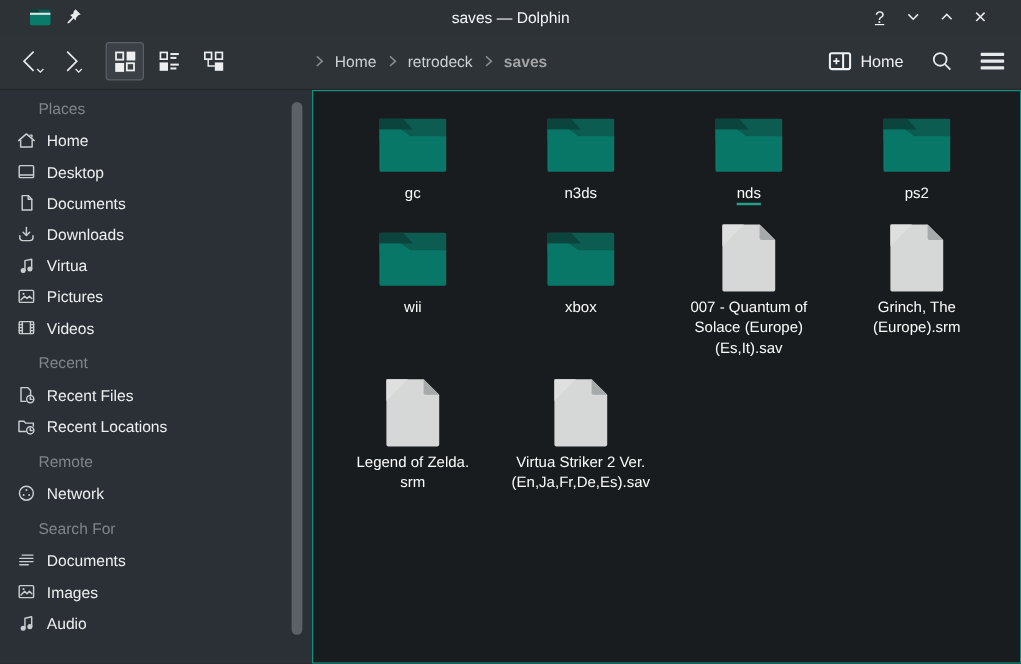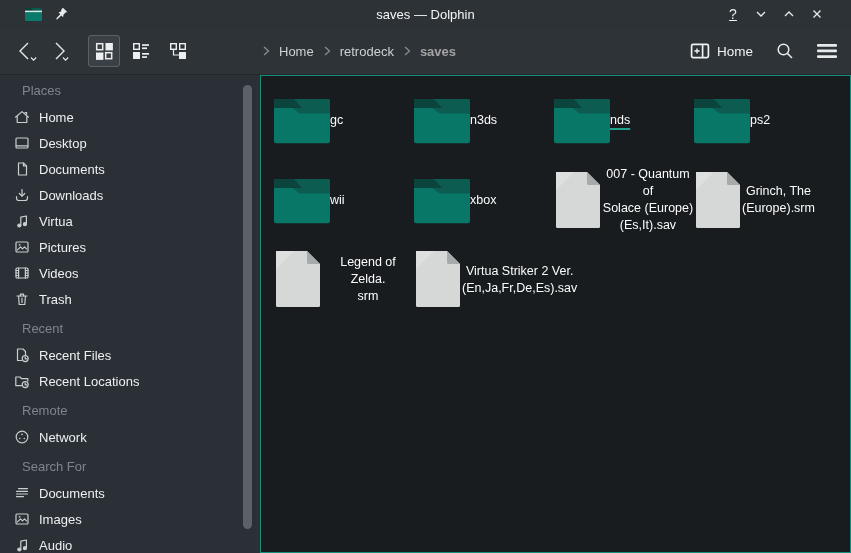--- a/index.html
+++ b/index.html
@@ -34,28 +34,28 @@
   .crumb-sep{display:flex;align-items:center;}
   .toolbar-right{margin-left:auto;display:flex;align-items:center;gap:14px;}
   .split-btn{display:flex;align-items:center;gap:7px;font-size:13.5px;color:#eff1f2;padding:2px 4px;}
   .icon-btn{width:28px;height:28px;display:flex;align-items:center;justify-content:center;}
 
   
   .body-row{flex:1;display:flex;min-height:0;}
 
   .sidebar{flex:0 0 260px;width:260px;background:#2b3036;position:relative;padding-top:3px;box-sizing:border-box;overflow:hidden;}
   .sb-section + .sb-section{margin-top:4px;}
-  .sb-header{height:26px;line-height:26px;padding-left:22px;color:#7e858b;font-size:13px;}
+  .sb-header{height:26px;line-height:26px;padding-left:32px;color:#7e858b;font-size:13px;}
   .sb-item{height:26px;display:flex;align-items:center;padding-left:14px;gap:9px;font-size:13px;color:#edf0f1;cursor:default;}
   .sb-item .sb-icon{width:16px;height:16px;display:flex;align-items:center;justify-content:center;flex:0 0 16px;}
   .sb-scrollbar{position:absolute;top:10px;right:8px;width:9px;height:444px;border-radius:5px;background:#5b6166;}
 
   .mainview{flex:1;min-width:0;background:#191c1f;border:1px solid #15907d;box-sizing:border-box;padding:12px 0 0 13px;}
   .files-grid{display:grid;grid-template-columns:repeat(4,140px);align-content:start;}
-  .file-cell{width:140px;display:flex;flex-direction:row;align-items:center;padding-bottom:13px;box-sizing:border-box;}
+  .file-cell{width:140px;display:flex;flex-direction:column;align-items:center;padding-bottom:13px;box-sizing:border-box;}
   .icon-slot{height:64px;display:flex;align-items:center;justify-content:center;}
   .file-label{font-size:12.5px;line-height:17px;text-align:center;max-width:128px;color:#fbfcfc;margin-top:1px;}
   .file-cell.hovered .file-label{text-decoration:underline;text-decoration-color:#1fa38d;text-decoration-thickness:1.5px;text-underline-offset:4px;}
 </style>
 </head>
 <body>
 
 <div class="window">
 
   <div class="titlebar">
@@ -258,31 +258,20 @@
     <span class="sb-icon">
               <svg width="16" height="16" viewBox="0 0 16 16" fill="none" stroke="#c9ced1" stroke-width="1.2" stroke-linecap="round" stroke-linejoin="round">
                 <rect x="2" y="3" width="12" height="10" rx="1"></rect>
                 <path d="M4.6 3 V13 M11.4 3 V13"></path>
                 <path d="M2 5.5 H4.6 M2 8 H4.6 M2 10.5 H4.6 M11.4 5.5 H14 M11.4 8 H14 M11.4 10.5 H14"></path>
               </svg>
             </span>
     <span class="sb-label">Videos</span>
   </div>
 
-  <div class="sb-item">
-    <span class="sb-icon">
-              <svg width="16" height="16" viewBox="0 0 16 16" fill="none" stroke="#c9ced1" stroke-width="1.2" stroke-linecap="round" stroke-linejoin="round">
-                <path d="M4.6 5.3 L5.2 13.5 H10.8 L11.4 5.3"></path>
-                <path d="M3 5 H13"></path>
-                <path d="M6.4 5 V3.2 H9.6 V5"></path>
-                <path d="M8 7 V11.6"></path>
-              </svg>
-            </span>
-    <span class="sb-label">Trash</span>
-  </div>
 </div>
 
   <div class="sb-section">
     <div class="sb-header">Recent</div>
 
   <div class="sb-item">
     <span class="sb-icon">
               <svg width="16" height="16" viewBox="0 0 16 16" fill="none" stroke="#c9ced1" stroke-width="1.2" stroke-linecap="round" stroke-linejoin="round">
                 <path d="M3.5 2 H9 L11.5 4.5 V8 M3.5 2 V13.5 H7.5"></path>
                 <circle cx="11.2" cy="11.6" r="3"></circle>

